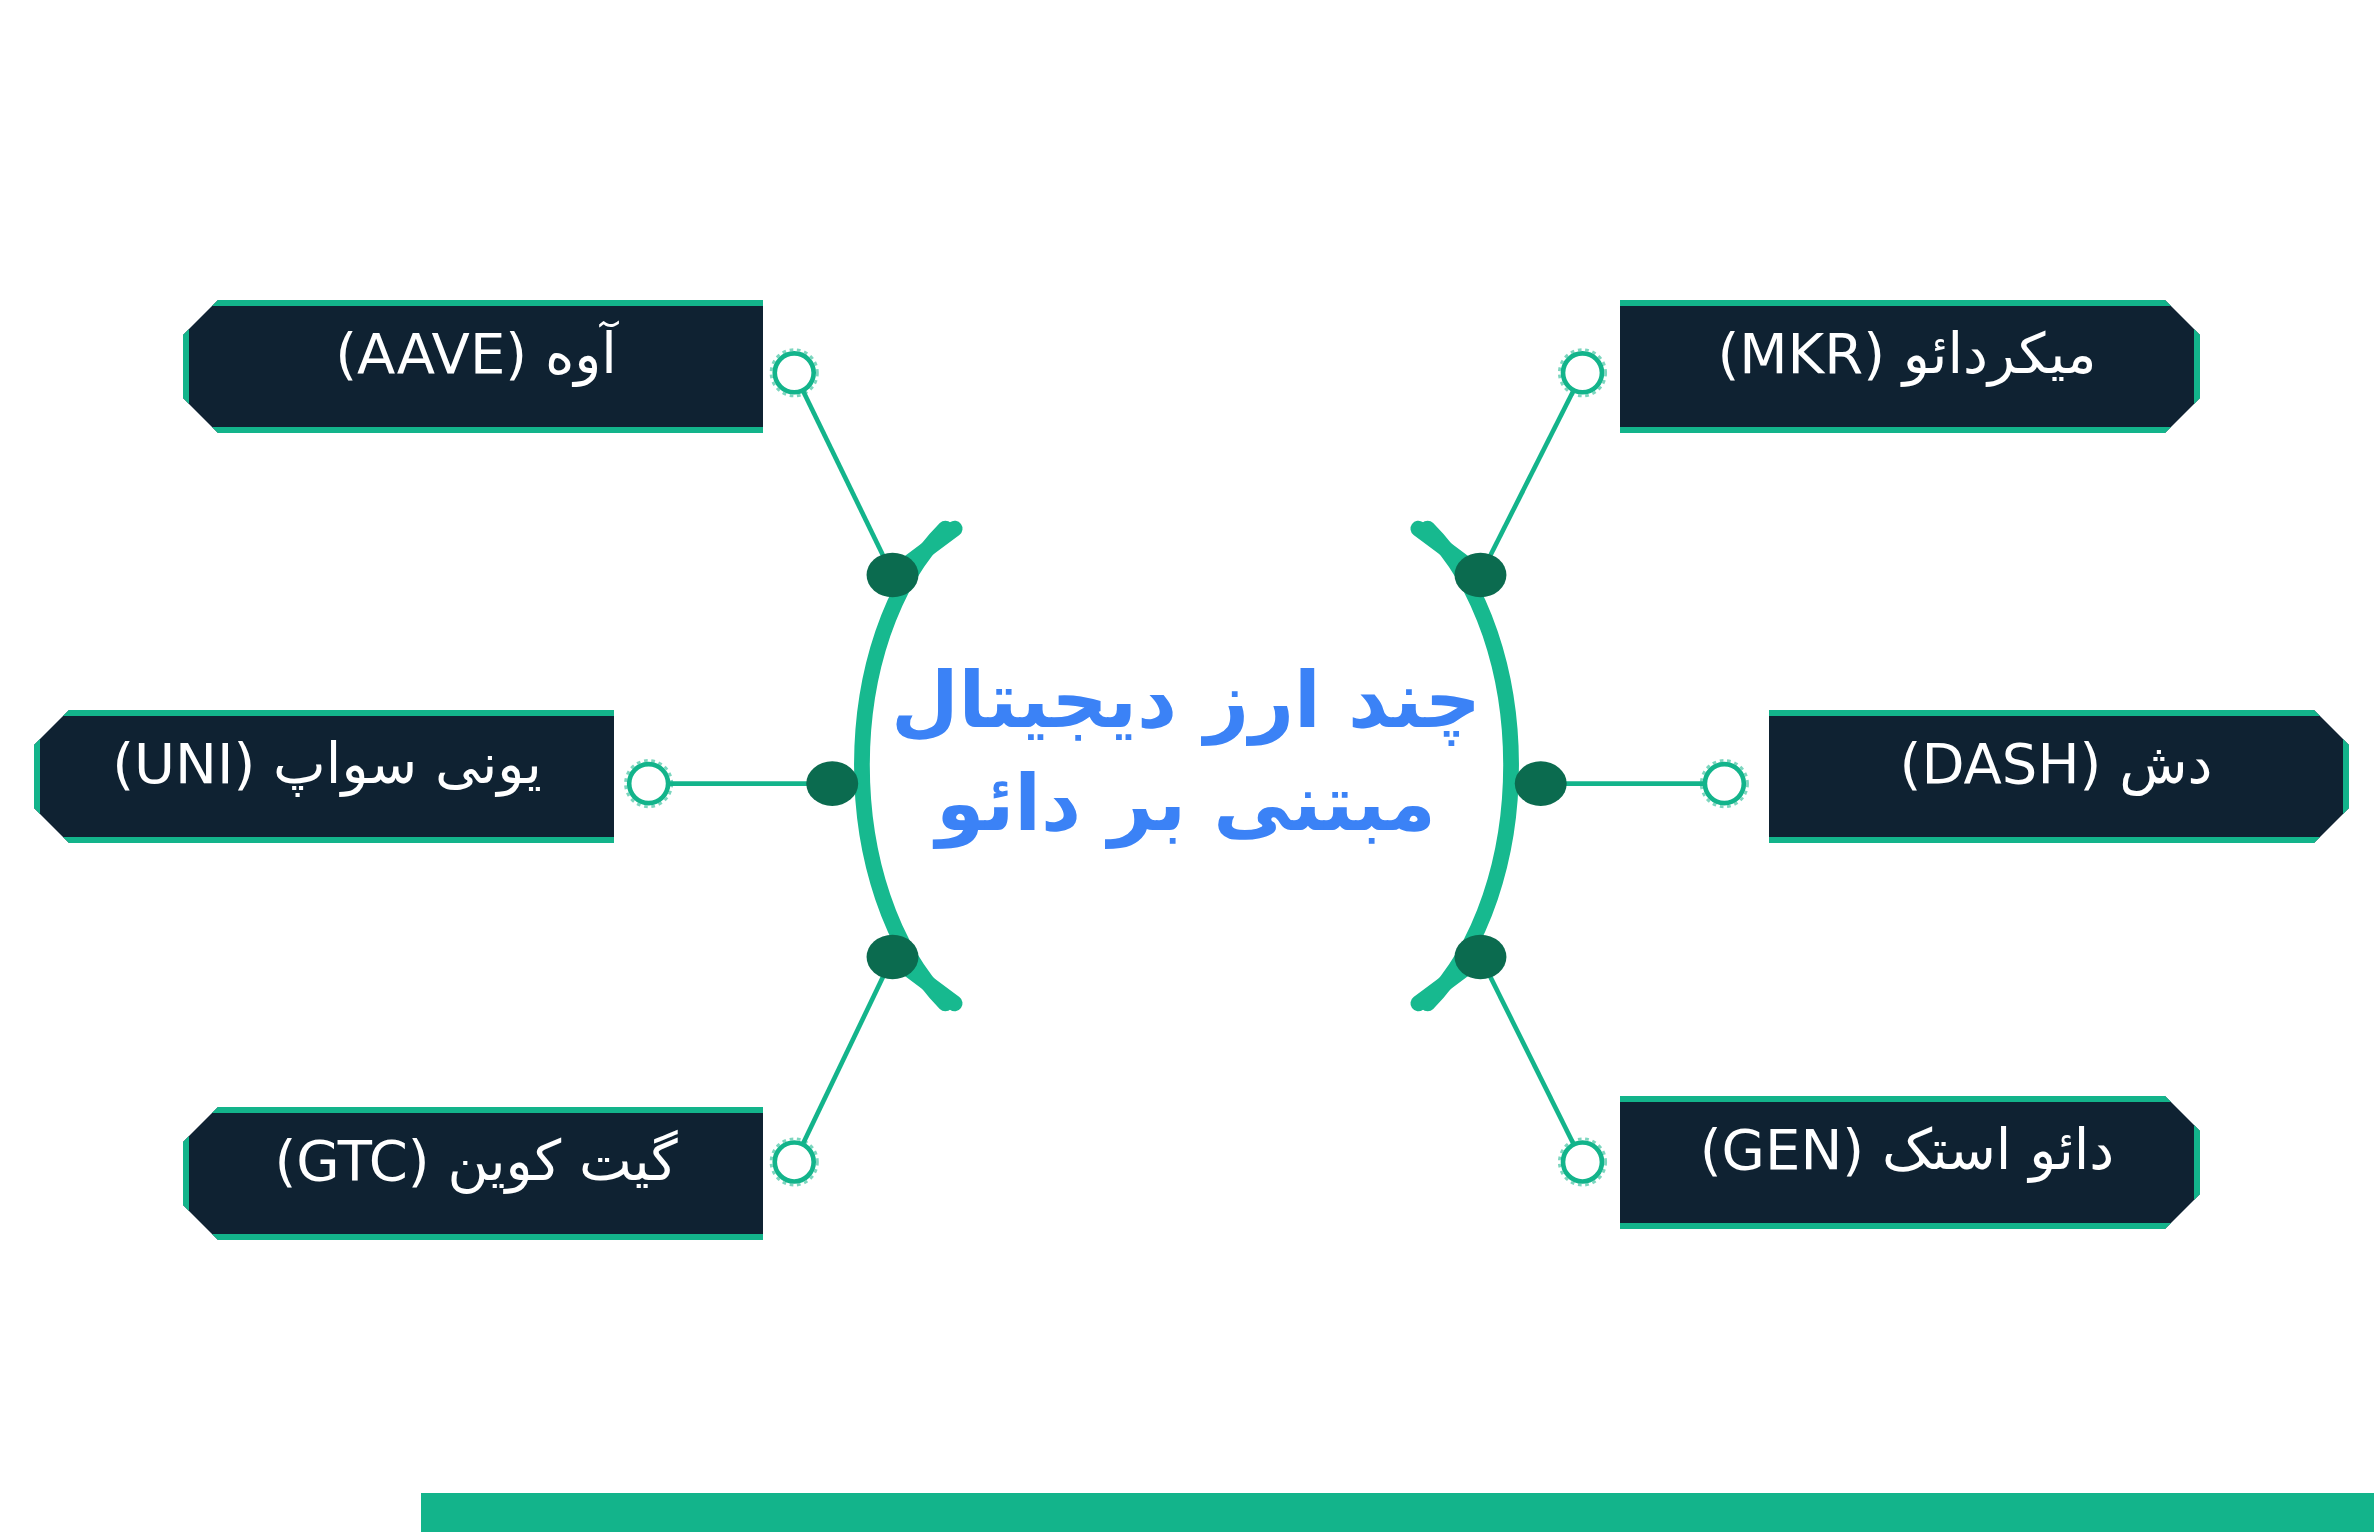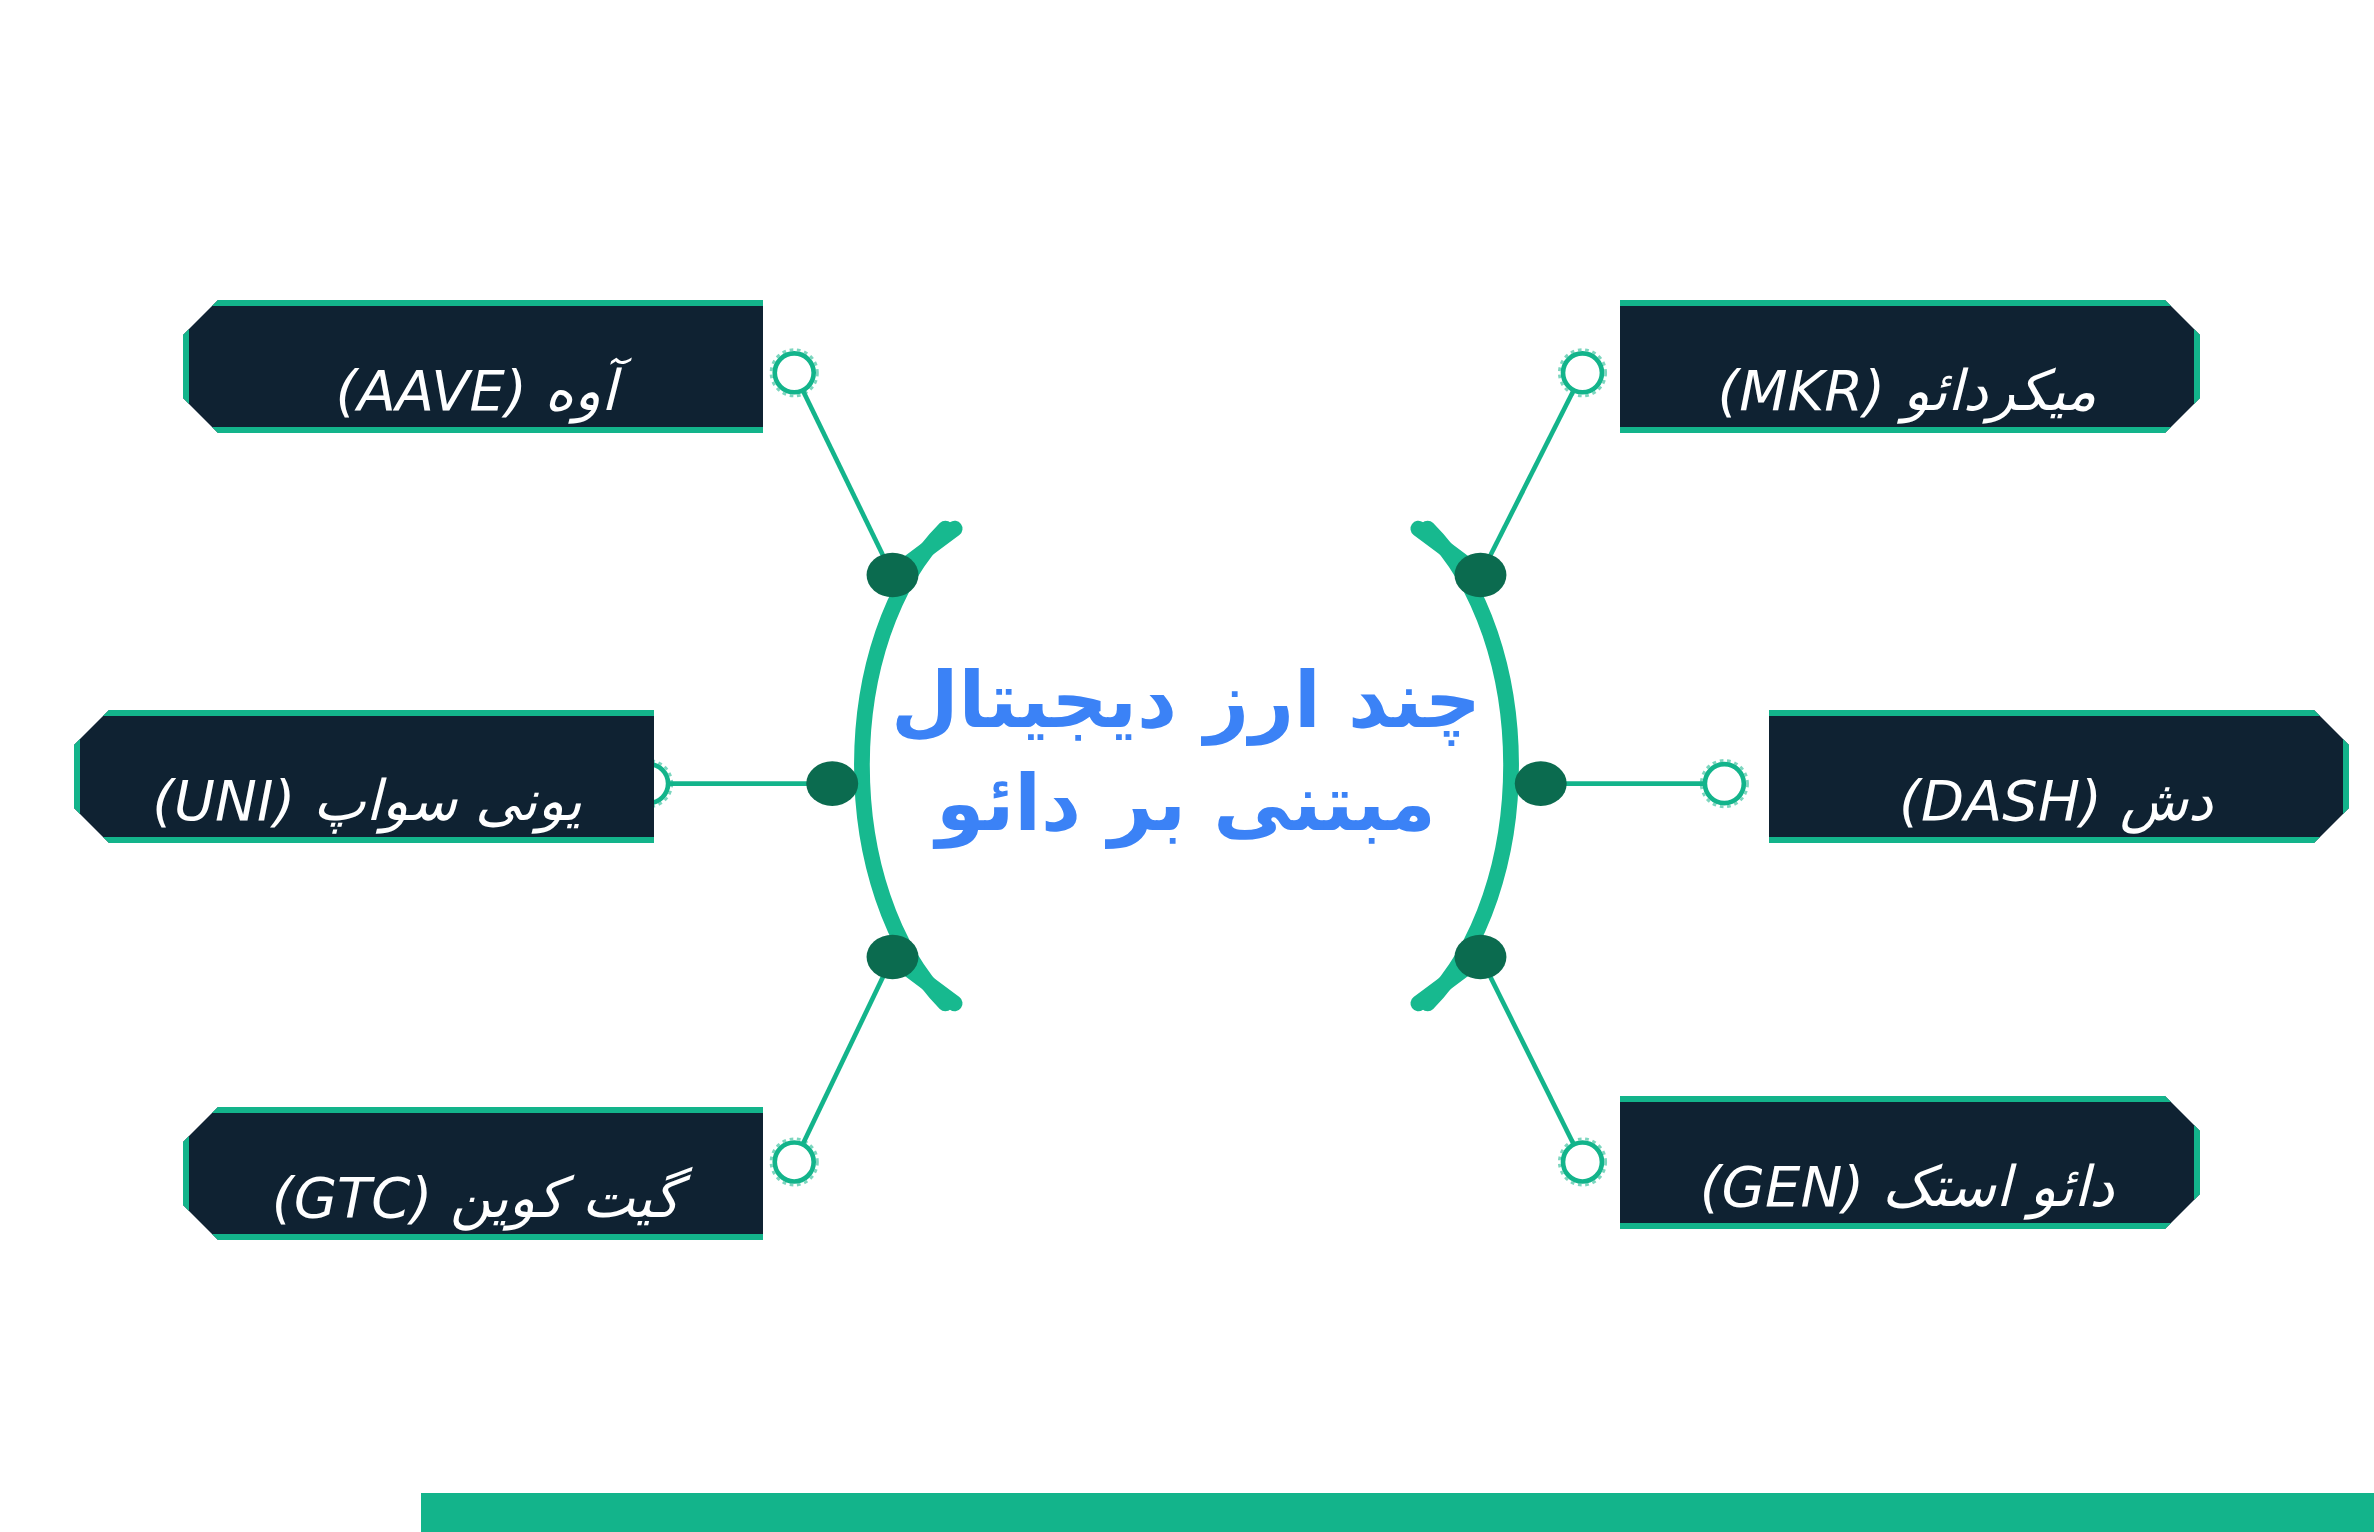--- a/index.html
+++ b/index.html
@@ -28,24 +28,23 @@
     height: 1532px;
     pointer-events: none;
   }
 
   
   .node {
     position: absolute;
     box-sizing: border-box;
     background: #0F2232;
     display: flex;
-    align-items: flex-end;
+    align-items: flex-start;
     justify-content: center;
-    padding: 4px 32px;
-    font-style: italic;
+    padding: 16px 32px;
   }
   .node .node-label {
     color: #FFFFFF;
     font-size: 56px;
     font-weight: 400;
     line-height: 1.15;
     white-space: nowrap;
     direction: rtl;
     unicode-bidi: isolate;
   }
@@ -181,21 +180,21 @@
 
   <div id="center-title">
     <div>چند ارز دیجیتال</div>
     <div>مبتنی بر دائو</div>
   </div>
 
   <div class="node left" style="left:184px; top:300px; width:580px; height:133px;">
     <span class="node-label">آوه (AAVE)</span>
   </div>
 
-  <div class="node left" style="left:35px; top:710px; width:580px; height:133px;margin-left:40px;">
+  <div class="node left" style="left:35px; top:710px; width:580px; height:133px;">
     <span class="node-label">یونی سواپ (UNI)</span>
   </div>
 
   <div class="node left" style="left:184px; top:1107px; width:580px; height:133px;">
     <span class="node-label">گیت کوین (GTC)</span>
   </div>
 
   <div class="node right" style="left:1621px; top:300px; width:580px; height:133px;">
     <span class="node-label">میکردائو (MKR)</span>
   </div>

